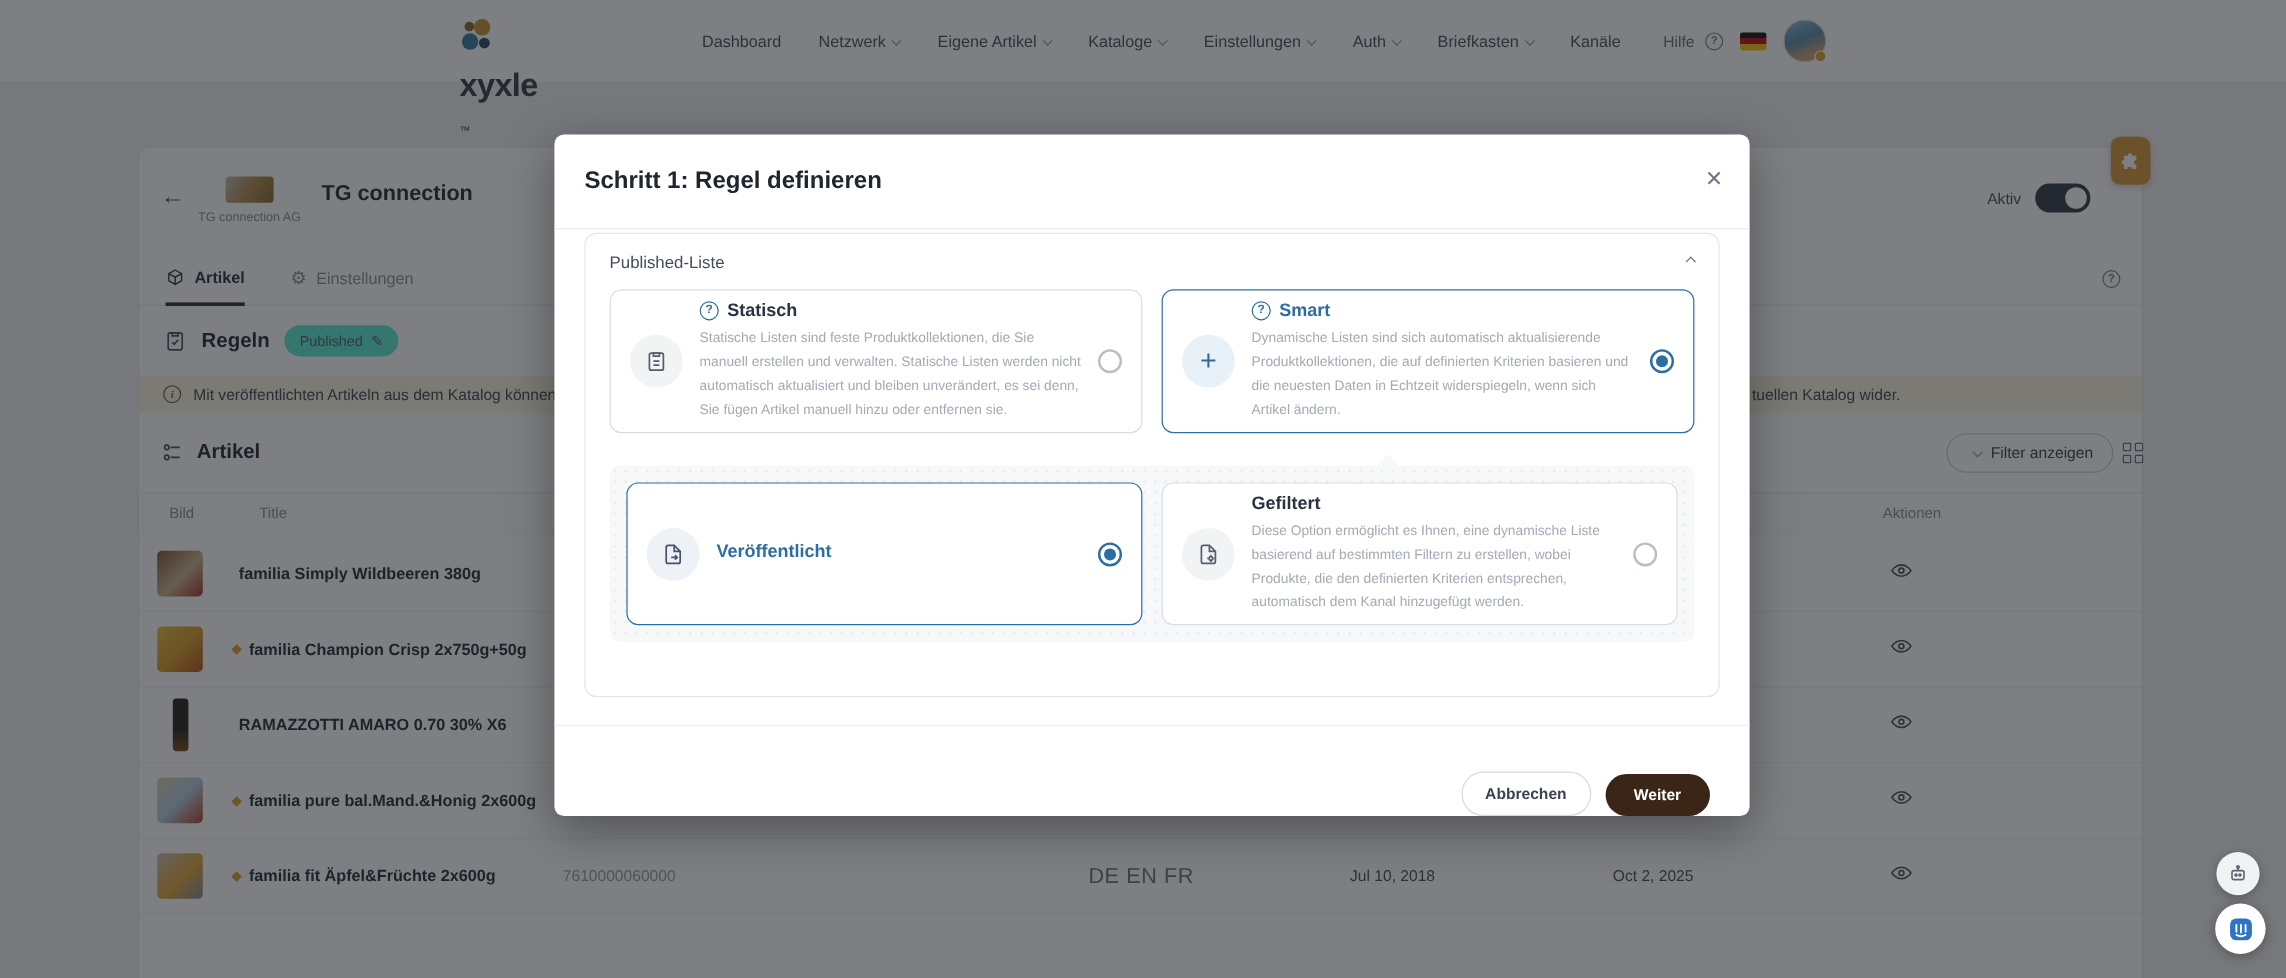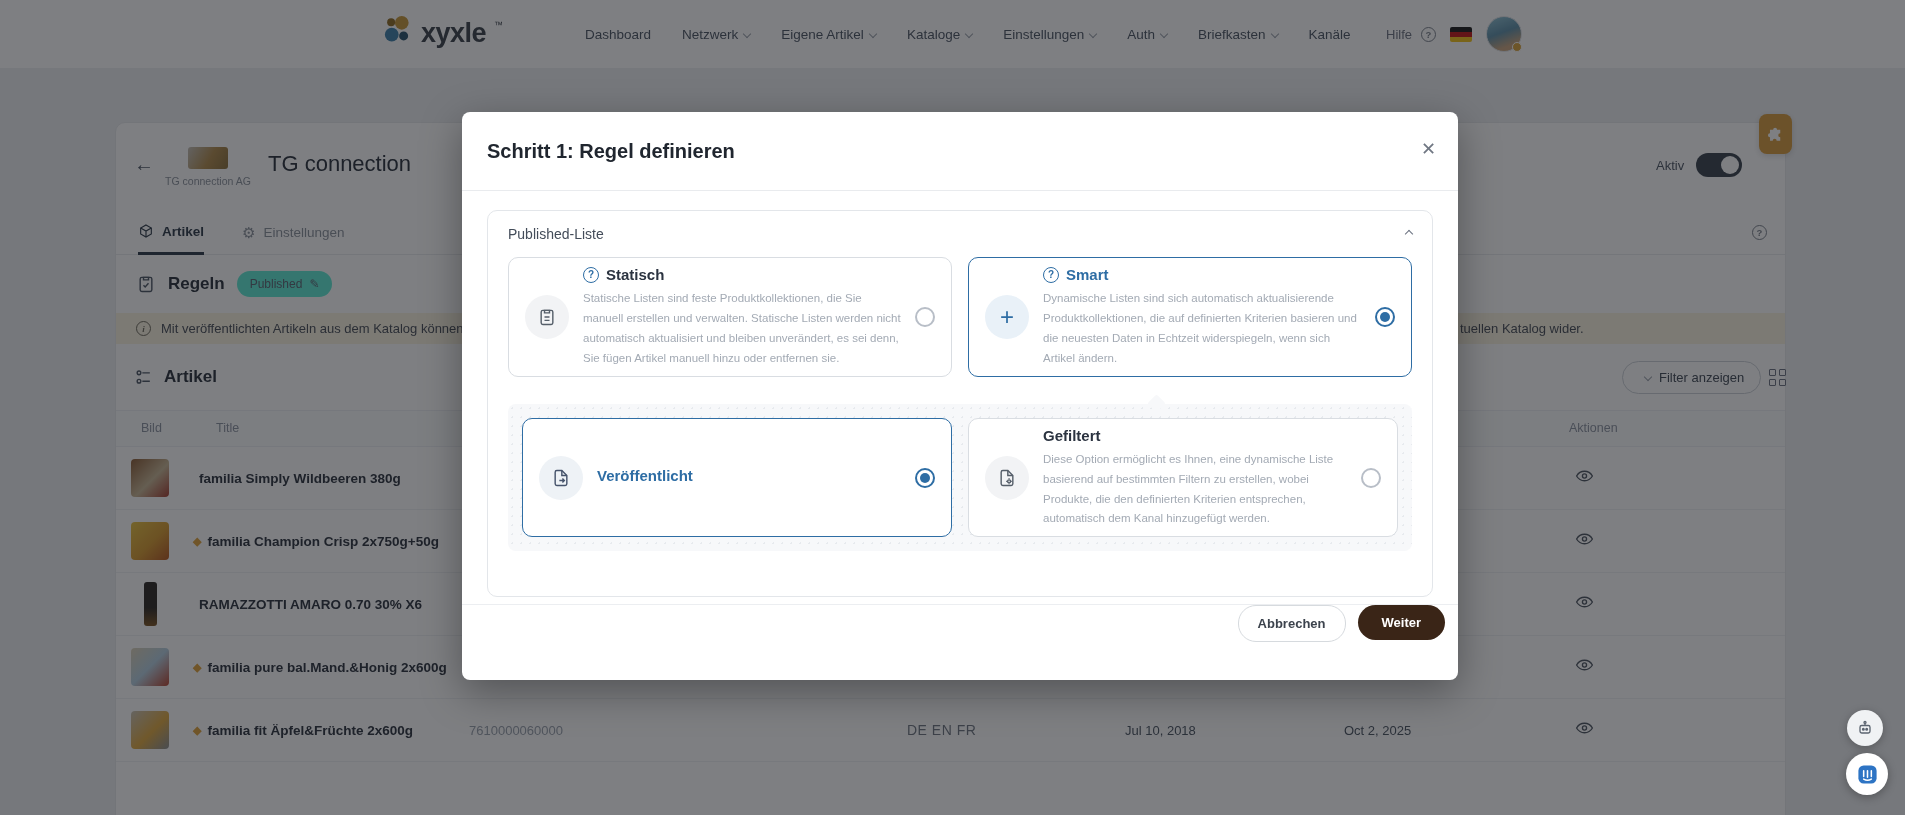--- a/index.html
+++ b/index.html
@@ -1,21 +1,21 @@
 <!DOCTYPE html>
 <html><head>
 <meta charset="utf-8">
 <style>
   * { margin:0; padding:0; box-sizing:border-box; }
   html,body { width:1905px; height:815px; overflow:hidden; font-family:"Liberation Sans", sans-serif; background:#eef0f2; }
   .canvas { position:relative; width:1905px; height:815px; }
 
   
   .topnav { position:absolute; top:0; left:0; width:100%; height:68px; background:#ffffff; }
-  .brand { position:absolute; left:383px; top:14px; display:flex; align-items:flex-start; gap:8px; }
+  .brand { position:absolute; left:383px; top:14px; display:flex; align-items:flex-start; gap:8px;flex-direction:column; }
   .brand-text { font-size:27px; font-weight:700; color:#3a4149; letter-spacing:-0.5px; line-height:38px;}
   .tm { font-size:9px; color:#3a4149; margin-top:6px; }
   .navlinks { position:absolute; left:585px; top:0; height:68px; display:flex; align-items:center; gap:31px; }
   .navlink { font-size:13.5px; color:#4b5563; cursor:pointer; white-space:nowrap; }
   .chv { display:inline-block; width:6px; height:6px; border-right:1.5px solid #9aa1ac; border-bottom:1.5px solid #9aa1ac; transform:rotate(45deg); margin-left:6px; vertical-align:2px; }
   .chv.up { border-color:#6b7280; transform:rotate(-135deg); vertical-align:-2px; }
   .nav-right { position:absolute; left:1386px; top:0; height:68px; display:flex; align-items:center; gap:14px; }
   .help { font-size:13px; color:#6b7280; display:flex; align-items:center; gap:9px; }
   .qcirc { display:inline-flex; width:15px; height:15px; border:1.4px solid #7b828c; border-radius:50%; align-items:center; justify-content:center; font-size:9.5px; font-weight:700; color:#7b828c; }
   .flag { width:22px; height:15px; border-radius:2px; background:linear-gradient(#1a1a1a 0 33%, #c01616 33% 66%, #f3c418 66%); }
@@ -23,21 +23,21 @@
   .avatar-badge { position:absolute; right:-1px; bottom:-1px; width:10px; height:10px; border-radius:50%; background:#d9a23a; border:1.5px solid #fff; }
 
   
   .page-card { position:absolute; left:115px; top:122px; width:1671px; height:880px; background:#ffffff; border:1px solid #e6e8eb; border-radius:10px; }
   .puzzle-badge { position:absolute; top:-9px; right:-7px; width:33px; height:40px; background:#d89b3c; border-radius:8px; display:flex; align-items:center; justify-content:center; box-shadow:0 2px 6px rgba(0,0,0,.15); }
   .card-header { position:relative; height:88px; }
   .back-btn { position:absolute; left:18px; top:30px; font-size:20px; color:#4b5563; cursor:pointer; }
   .mini-logo-wrap { position:absolute; left:46px; top:24px; width:92px; text-align:center; }
   .mini-logo { width:40px; height:22px; background:linear-gradient(120deg,#c3bfb6,#b08a4a 55%,#8a6f3a); border-radius:3px; margin:0 auto; }
   .mini-caption { margin-top:6px; font-size:10.5px; color:#8b929c; white-space:nowrap; }
-  .page-title { position:absolute; left:152px; top:28px; font-size:22px; font-weight:400; color:#28303b; }
+  .page-title { position:absolute; left:152px; top:28px; font-size:18px; font-weight:700; color:#28303b; }
   .active-wrap { position:absolute; left:1540px; top:30px; display:flex; align-items:center; gap:12px; }
   .active-label { font-size:13px; color:#4b5563; }
   .toggle { position:relative; width:46px; height:24px; border-radius:12px; background:#38424d; cursor:pointer; }
   .toggle-knob { position:absolute; right:3px; top:3px; width:18px; height:18px; border-radius:50%; background:#fff; }
 
   .tabs-row { position:relative; height:44px; border-bottom:1px solid #e9ebee; display:flex; align-items:center; gap:38px; padding-left:22px; }
   .tab { display:flex; align-items:center; gap:8px; font-size:13.5px; height:44px; cursor:pointer; color:#8b929c; }
   .tab.active { color:#2c3947; font-weight:700; border-bottom:3px solid #2c3947; }
   .tab-help { position:absolute; right:18px; top:14px; }
   .gear-glyph { font-size:15px; line-height:1; }
@@ -59,39 +59,39 @@
 
   
   .tbl-head { position:relative; height:37px; background:#fbfcfd; border-top:1px solid #eef0f3; border-bottom:1px solid #eef0f3; font-size:12.5px; color:#8b93a0; }
   .tbl-head span { position:absolute; top:10px; }
   .th-bild { left:25px; } .th-title { left:77px;margin-left:23px; } .th-akt { left:1453px; }
   .trow { position:relative; height:63px; border-bottom:1px solid #f0f2f4; }
   .cell { position:absolute; top:50%; transform:translateY(-50%); white-space:nowrap; }
   .c-thumb { left:15px; } .c-title { left:77px; font-size:13.5px; font-weight:600; color:#2a313c; display:flex; align-items:center; gap:6px;}
   .c-gtin { left:353px; font-size:13px; color:#9aa2ad; }
   .c-artno { left:582px; font-size:13px; color:#9aa2ad; }
-  .c-langs { left:791px; font-size:14px; color:#6f7782; letter-spacing:0.5px; }
+  .c-langs { left:791px; font-size:18px; color:#6f7782; letter-spacing:0.5px; }
   .c-date1 { left:1009px; font-size:13px; color:#4a5460; }
   .c-date2 { left:1228px; font-size:13px; color:#4a5460; }
   .c-eye { left:1459px; cursor:pointer; }
   .mini-badge { color:#e0a23a; font-size:11px; }
   .thumb { width:38px; height:38px; border-radius:4px; }
   .t1 { background:linear-gradient(135deg,#8a5a32,#c8b694 55%,#a33b2e); }
   .t2 { background:linear-gradient(135deg,#e8c23f,#d79a2e 55%,#b5561f); }
   .t3 { width:13px; height:44px; border-radius:3px; background:linear-gradient(#2a2622 58%,#7a5220); margin-left:13px; }
   .t4 { background:linear-gradient(135deg,#ddd2b8,#b4cfe0 50%,#b8432f); }
   .t5 { background:linear-gradient(135deg,#c9c2b4,#e0a93f 55%,#8a8f94); }
 
   
   .overlay { position:absolute; inset:0; background:rgba(20,22,28,0.55); z-index:10; }
   .modal { position:absolute; left:462px; top:112px; width:996px; height:568px; background:#fff; border-radius:8px; box-shadow:0 12px 40px rgba(0,0,0,.35); z-index:20; }
   .modal-head { position:relative; height:79px; border-bottom:1px solid #e9ebee; }
   .modal-title { position:absolute; left:25px; top:28px; font-size:20px; font-weight:600; color:#20262f; }
   .modal-close { position:absolute; right:22px; top:26px; font-size:18px; color:#707783; cursor:pointer; }
-  .accordion { margin:19px 25px 0; width:946px; height:387px; border:1px solid #e3e6ea; border-radius:10px; }
+  .accordion { margin:3px 25px 0; width:946px; height:387px; border:1px solid #e3e6ea; border-radius:10px; }
   .acc-head { display:flex; align-items:center; justify-content:space-between; height:46px; padding:0 20px; cursor:pointer; }
   .acc-title { font-size:14px; color:#434c59; }
   .opt-grid { display:grid; grid-template-columns:1fr 1fr; gap:16px; padding:0 20px; }
   .opt-card { position:relative; display:flex; align-items:center; background:#fff; border:1px solid #d9dde2; border-radius:10px; padding:14px 16px; height:120px; cursor:pointer; }
   .opt-card.selected { border:1.5px solid #2e6da4; }
   .icon-circle { flex:0 0 44px; width:44px; height:44px; border-radius:50%; background:#f2f3f5; display:flex; align-items:center; justify-content:center; color:#555e69; }
   .icon-circle.blue { background:#e9f1f8; color:#2e6da4; }
   .icon-circle.slate { background:#eef2f6; color:#46536b; }
   .plus-glyph { font-size:24px; font-weight:400; line-height:1; }
   .opt-body { flex:1; padding:0 14px; }
@@ -101,21 +101,21 @@
   .opt-name.blue { color:#2e6da4; }
   .opt-desc { font-size:11.5px; line-height:1.55; color:#a3aab4; padding-right:6px; }
   .radio { flex:0 0 20px; width:20px; height:20px; border-radius:50%; border:2px solid #b8bec7; background:#fff; }
   .radio.on { border-color:#2e6da4; display:flex; align-items:center; justify-content:center; }
   .radio.on::after { content:""; width:10px; height:10px; border-radius:50%; background:#2e6da4; }
   .sub-panel { position:relative; margin:27px 20px 0; background:#f7f8fa; background-image:radial-gradient(#e7eaee 1px, transparent 1px); background-size:9px 9px; border-radius:8px; padding:14px; }
   .notch { position:absolute; top:-7px; left:71%; width:13px; height:13px; background:#f7f8fa; transform:rotate(45deg); border-radius:2px; }
   .sub-label { font-size:12.5px; color:#5a6270; margin:2px 2px 10px; }
   .sub-grid { display:grid; grid-template-columns:1fr 1fr; gap:16px; }
   .sub-grid .opt-card { height:119px; }
-  .modal-footer { position:absolute; left:0; bottom:0; width:100%; height:76px; border-top:1px solid #eceef1; display:flex; align-items:flex-start; justify-content:flex-end; gap:12px; padding-right:13px; }
+  .modal-footer { position:absolute; left:0; bottom:0; width:100%; height:76px; border-top:1px solid #eceef1; display:flex; align-items:flex-end; justify-content:flex-end; gap:12px; padding-right:33px; }
   .btn-cancel { background:#fff; border:1px solid #d6dade; border-radius:18px; padding:10px 19px; font-size:13px; font-weight:600; color:#3c434d; cursor:pointer; font-family:inherit; }
   .btn-next { background:#3a2517; border:none; border-radius:18px; padding:10px 24px; font-size:13px; font-weight:700; color:#fff; cursor:pointer; font-family:inherit; }
 
   
   .float-robot { position:absolute; left:1847px; top:710px; width:36px; height:36px; border-radius:50%; background:#f0f2f4; box-shadow:0 2px 8px rgba(0,0,0,.25); display:flex; align-items:center; justify-content:center; z-index:30; cursor:pointer; }
   .float-chat { position:absolute; left:1846px; top:753px; width:42px; height:42px; border-radius:50%; background:#ffffff; box-shadow:0 2px 10px rgba(0,0,0,.3); display:flex; align-items:center; justify-content:center; z-index:30; cursor:pointer; }
 </style>
 </head>
 <body>
 

